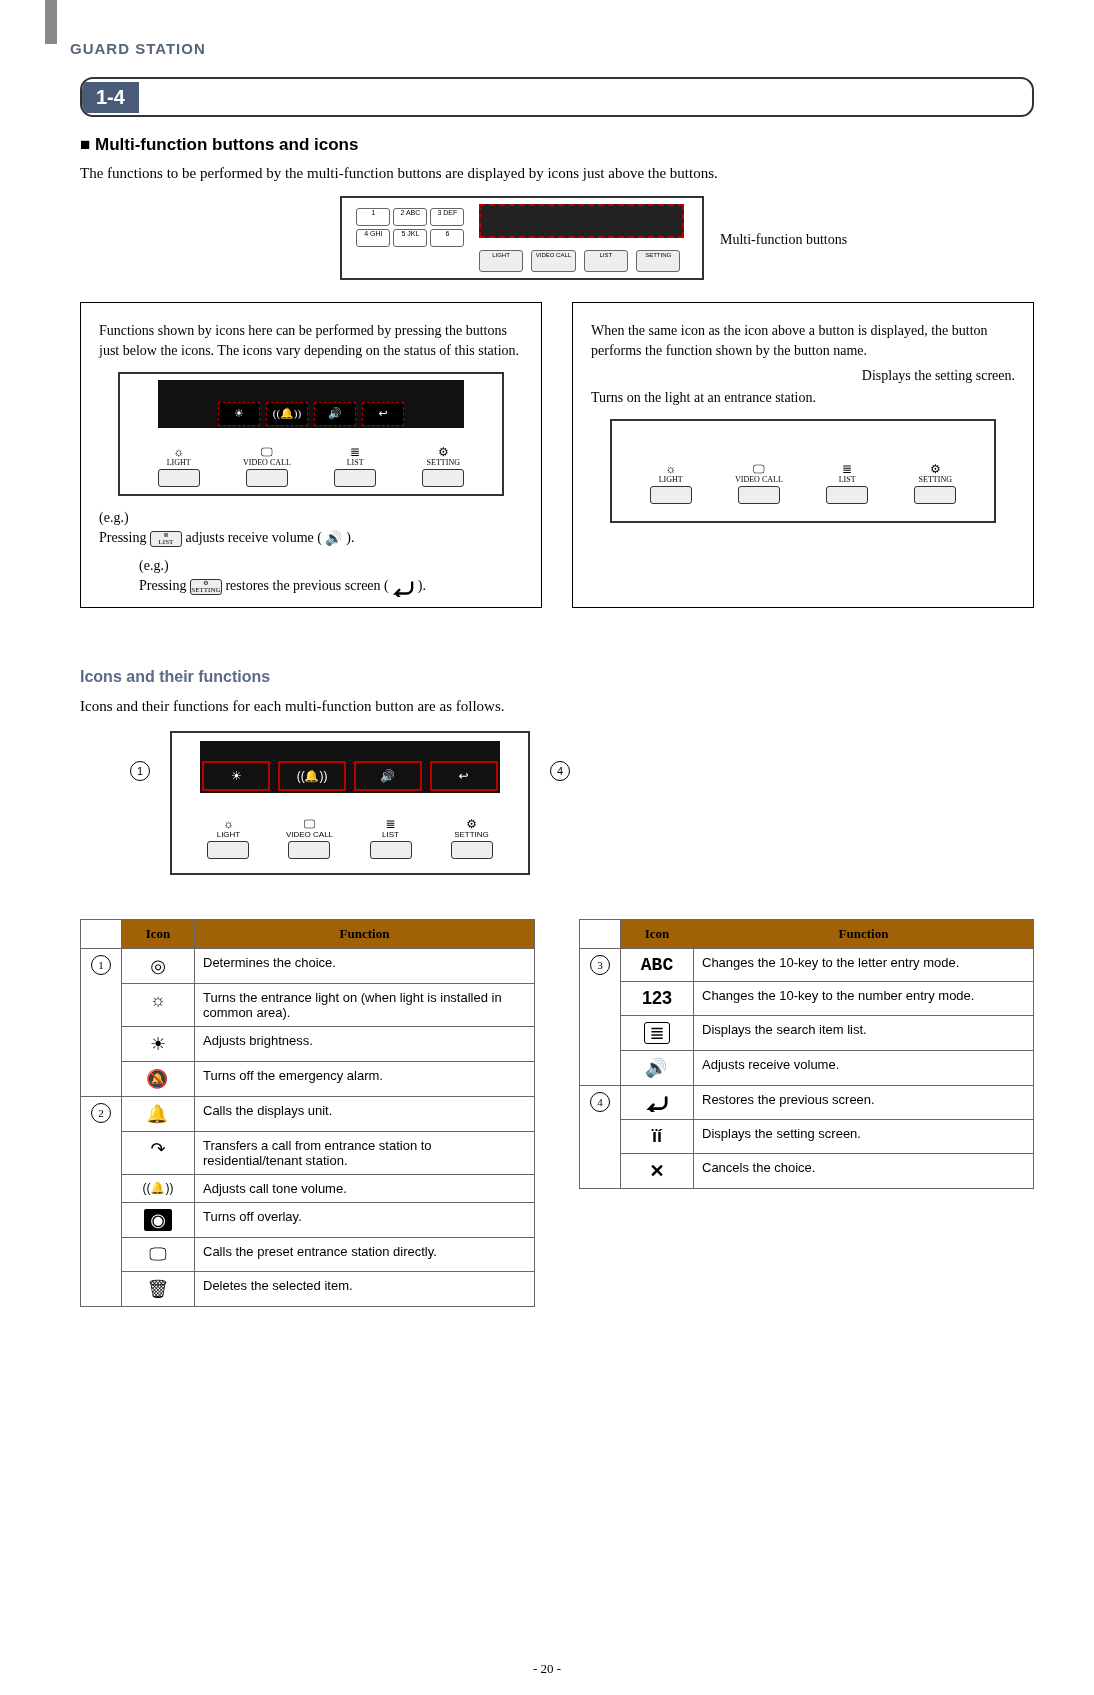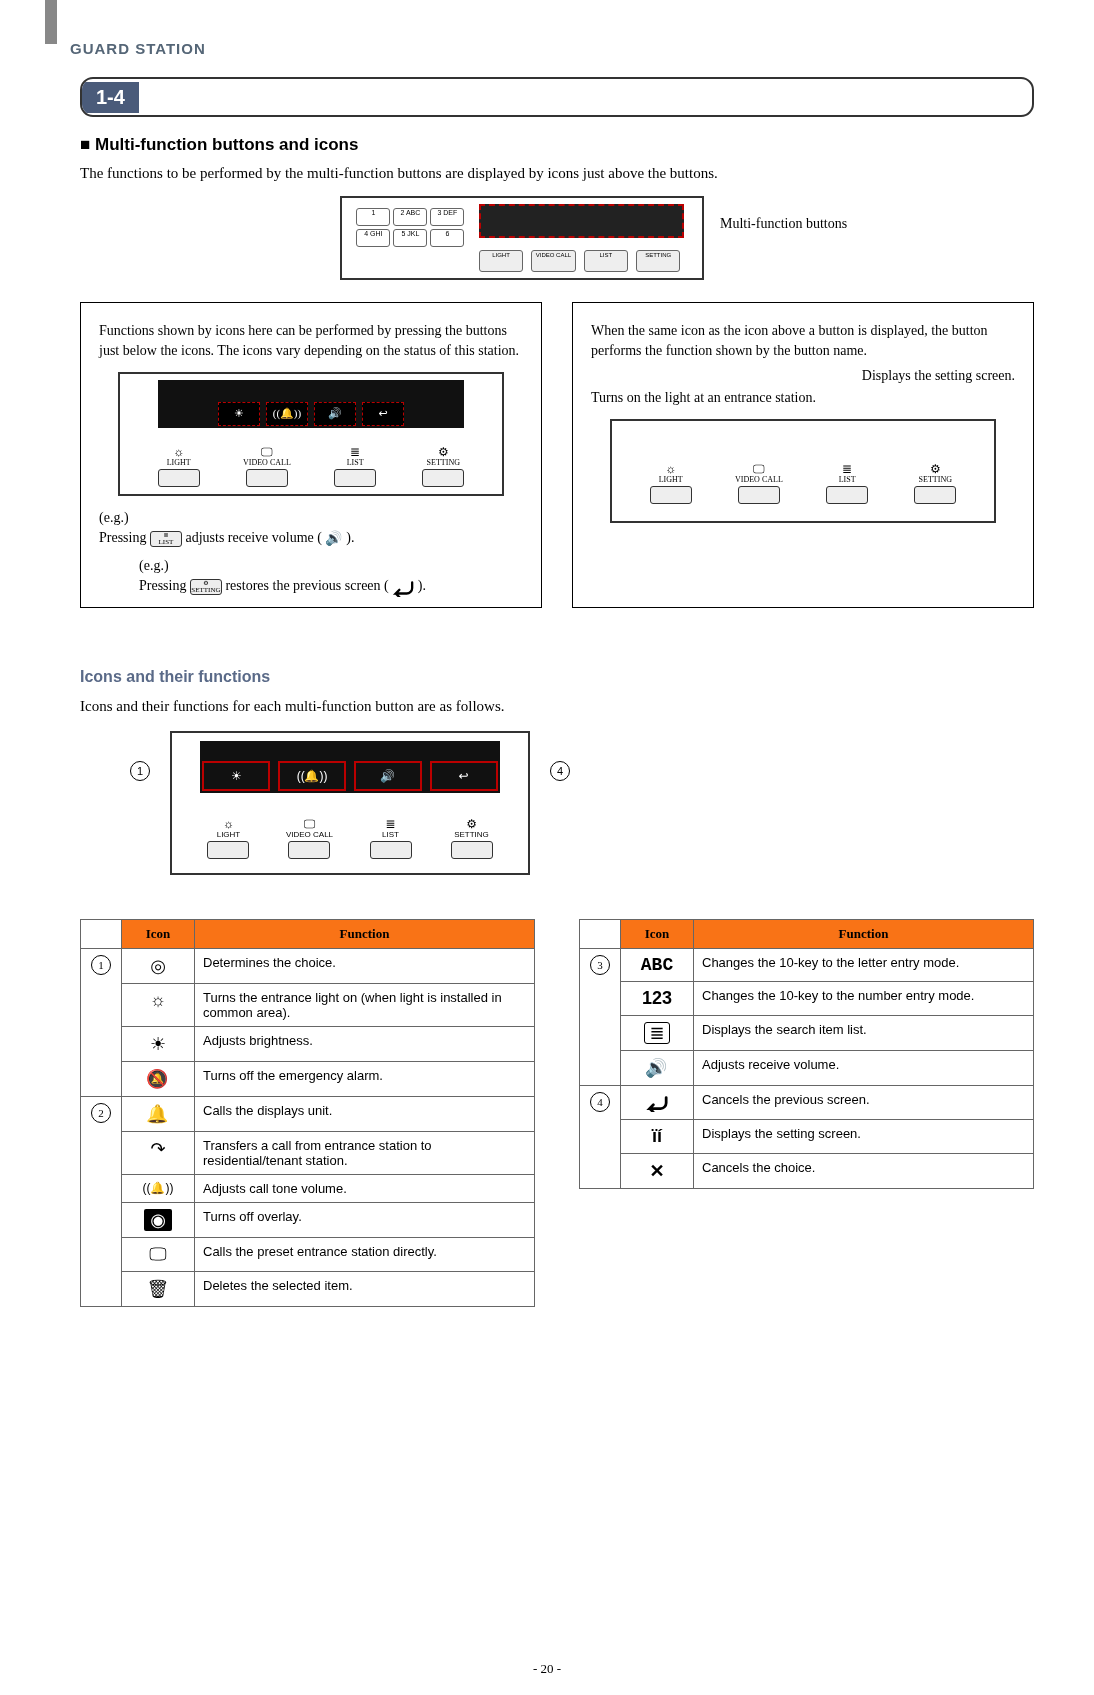--- a/index.html
+++ b/index.html
@@ -170,21 +170,21 @@
   .tables-row{
     display:flex;gap:44px;margin-top:44px;align-items:flex-start;
   }
   table.func{
     border-collapse:collapse;width:470px;font-size:13px;
   }
   table.func th, table.func td{
     border:1px solid #666;padding:6px 8px;vertical-align:top;text-align:left;
   }
   table.func th{
-    background:#f97316;font-weight:bold;text-align:center;
+    background:#a16207;font-weight:bold;text-align:center;
     font-family:Georgia,serif;
   }
   table.func td.numcol{
     width:24px;text-align:center;vertical-align:top;font-family:serif;
   }
   table.func td.iconcol{
     width:56px;text-align:center;font-size:18px;
   }
   .page-num{
     position:absolute;bottom:18px;left:0;right:0;text-align:center;font-size:13px;font-family:Georgia,serif;
@@ -199,21 +199,21 @@
 <div class="header">GUARD STATION</div>
 
 <div class="section-title-bar">
   <div class="section-num">1-4</div>
 </div>
 
 <div class="sub-heading">■ Multi-function buttons and icons</div>
 <div class="intro">The functions to be performed by the multi-function buttons are displayed by icons just above the buttons.</div>
 
 <div style="position:relative;">
-  <div class="mfb-label" style="top:20px;left:640px;">Multi-function buttons</div>
+  <div class="mfb-label" style="top:36px;left:640px;">Multi-function buttons</div>
   <div class="top-device">
     <div class="keypad">
       <div class="k">1</div>
       <div class="k">2 ABC</div>
       <div class="k">3 DEF</div>
       <div class="k">4 GHI</div>
       <div class="k">5 JKL</div>
       <div class="k">6</div>
     </div>
     <div class="screen"></div>
@@ -385,21 +385,21 @@
       <td class="iconcol">🔊</td>
       <td>Adjusts receive volume.</td>
     </tr>
     <tr>
       <td class="numcol" rowspan="3"><span class="circ-num">4</span></td>
       <td class="iconcol">
         <svg class="pathicon" viewBox="0 0 24 16">
               <path d="M22 2 L22 8 A6 6 0 0 1 16 14 L4 14 L8 10 M4 14 L8 18" stroke="#000" stroke-width="3" fill="none" stroke-linecap="round"></path>
             </svg>
       </td>
-      <td>Cancels the previous screen.</td>
+      <td>Restores the previous screen.</td>
     </tr>
     <tr>
       <td class="iconcol"><span style="font-weight:bold">ïí</span></td>
       <td>Displays the setting screen.</td>
     </tr>
     <tr>
       <td class="iconcol" style="font-weight:bold">✕</td>
       <td>Cancels the choice.</td>
     </tr>
   </tbody>

